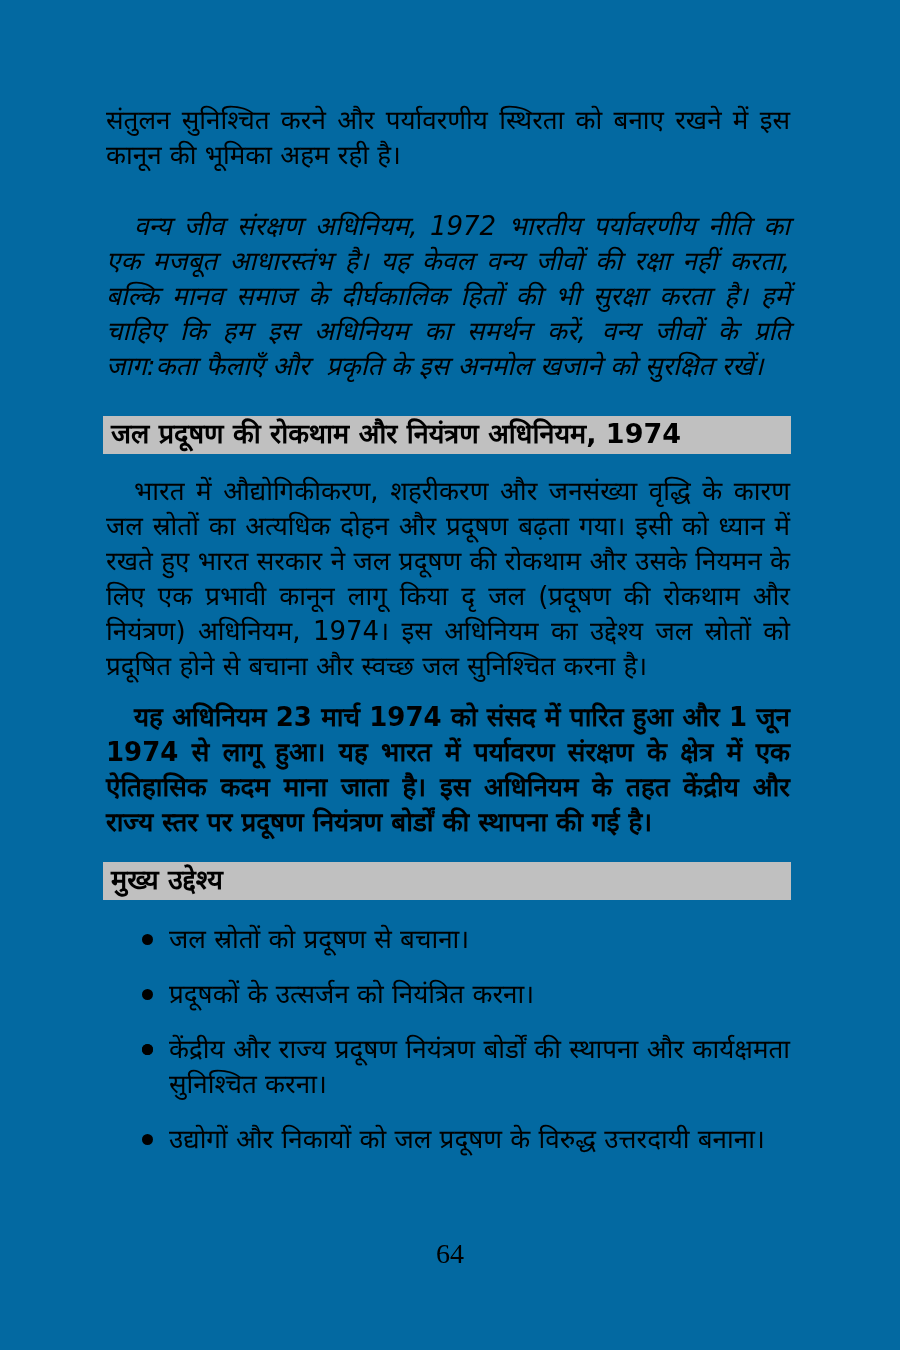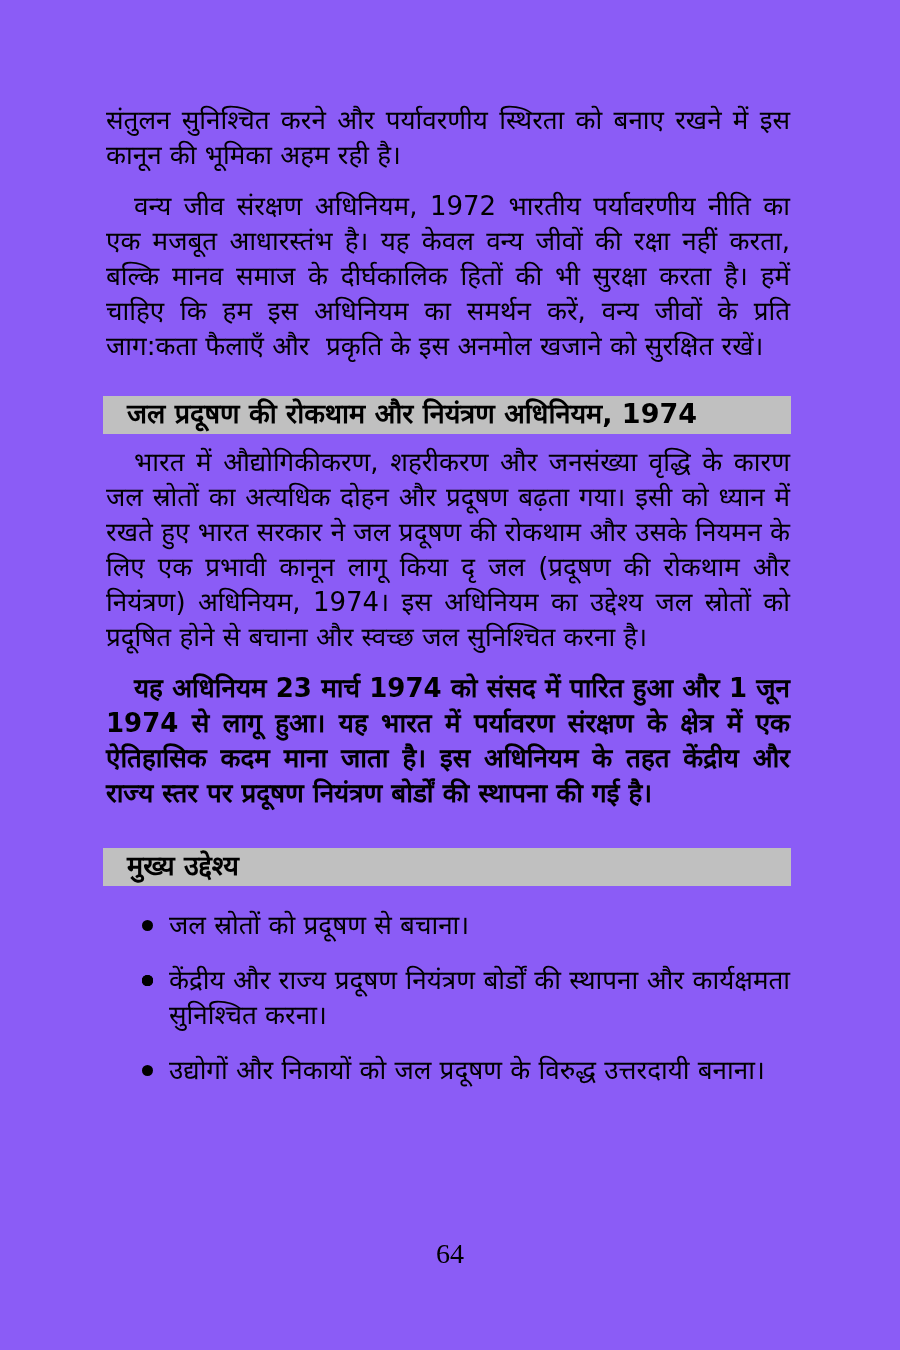--- a/index.html
+++ b/index.html
@@ -5,58 +5,58 @@
 <style>
   html, body {
     margin: 0;
     padding: 0;
     background: #ffffff;
   }
   .page {
     position: relative;
     width: 900px;
     height: 1350px;
-    background: #8b5cf6;
+    background: #0369a1;
     color: #000000;
     font-family: "DejaVu Sans", sans-serif;
     overflow: hidden;
   }
   .content {
     position: absolute;
     left: 106px;
     top: 103px;
     width: 684px;
   }
   .para {
     margin: 0;
     font-size: 26px;
     line-height: 35px;
     text-align: justify;
     color: #000000;
   }
   .indent {
     text-indent: 28px;
   }
-  .para-2 { margin-top: 16px; }
-  .para-3 { margin-top: 11px; }
+  .para-2 { margin-top: 36px; font-style: italic; }
+  .para-3 { margin-top: 20px; }
   .para-4 { margin-top: 16px; font-weight: bold; }
 
   .heading-bar {
     box-sizing: border-box;
     margin-left: -3px;
     width: 688px;
     background: #c0c0c0;
-    padding: 2px 10px 4px 24px;
+    padding: 2px 10px 4px 8px;
     font-size: 27px;
     font-weight: bold;
     line-height: 32px;
     color: #000000;
   }
   .heading-bar-1 { margin-top: 32px; }
-  .heading-bar-2 { margin-top: 37px; }
+  .heading-bar-2 { margin-top: 22px; }
 
   ul.bullets {
     list-style: none;
     margin: 22px 0 16px 0;
     padding: 0 0 0 36px;
   }
   li.bullet-item {
     position: relative;
     padding-left: 27px;
     margin-bottom: 20px;
@@ -102,20 +102,21 @@
 
     <div class="heading-bar heading-bar-2">मुख्य उद्देश्य</div>
 
     <ul class="bullets">
       <li class="bullet-item">
         <span class="bullet-marker"></span>
         <span>जल स्रोतों को प्रदूषण से बचाना।</span>
       </li>
       <li class="bullet-item">
         <span class="bullet-marker"></span>
+        <span>प्रदूषकों के उत्सर्जन को नियंत्रित करना।</span>
       </li>
       <li class="bullet-item">
         <span class="bullet-marker"></span>
       </li>
       <li class="bullet-item">
         <span class="bullet-marker"></span>
         <span>केंद्रीय और राज्य प्रदूषण नियंत्रण बोर्डों की स्थापना और कार्यक्षमता सुनिश्चित करना।</span>
       </li>
       <li class="bullet-item">
         <span class="bullet-marker"></span>

